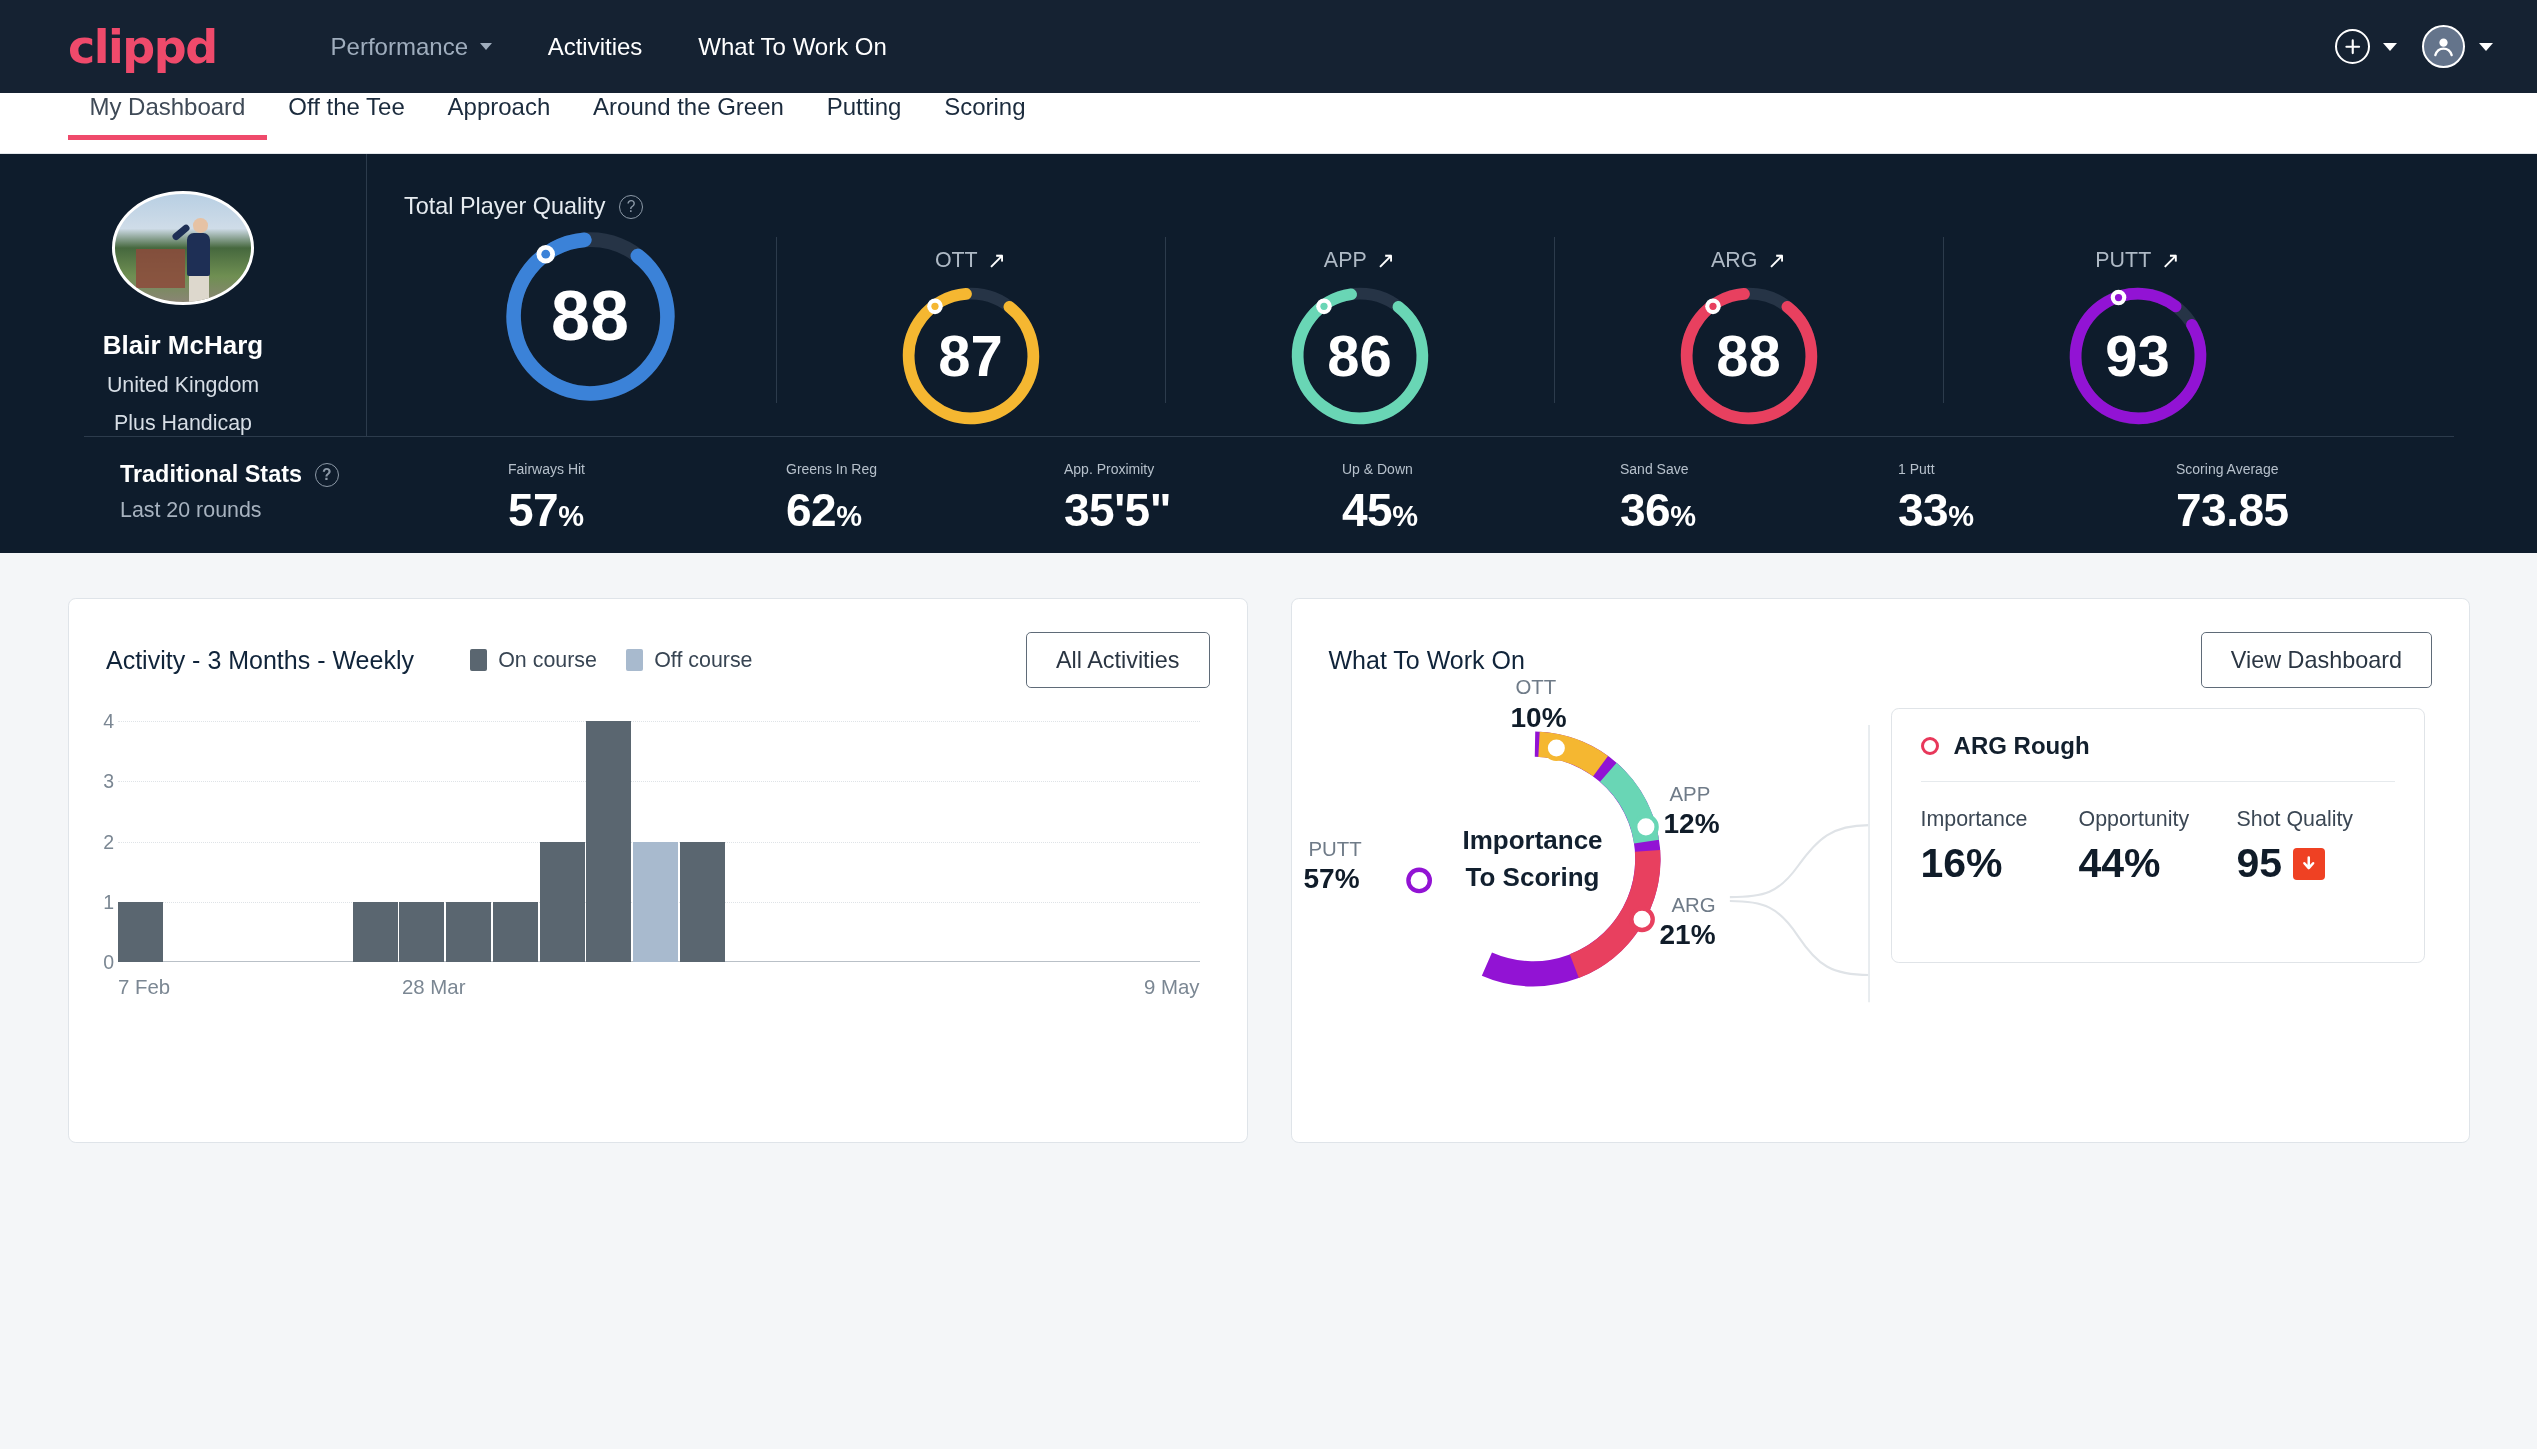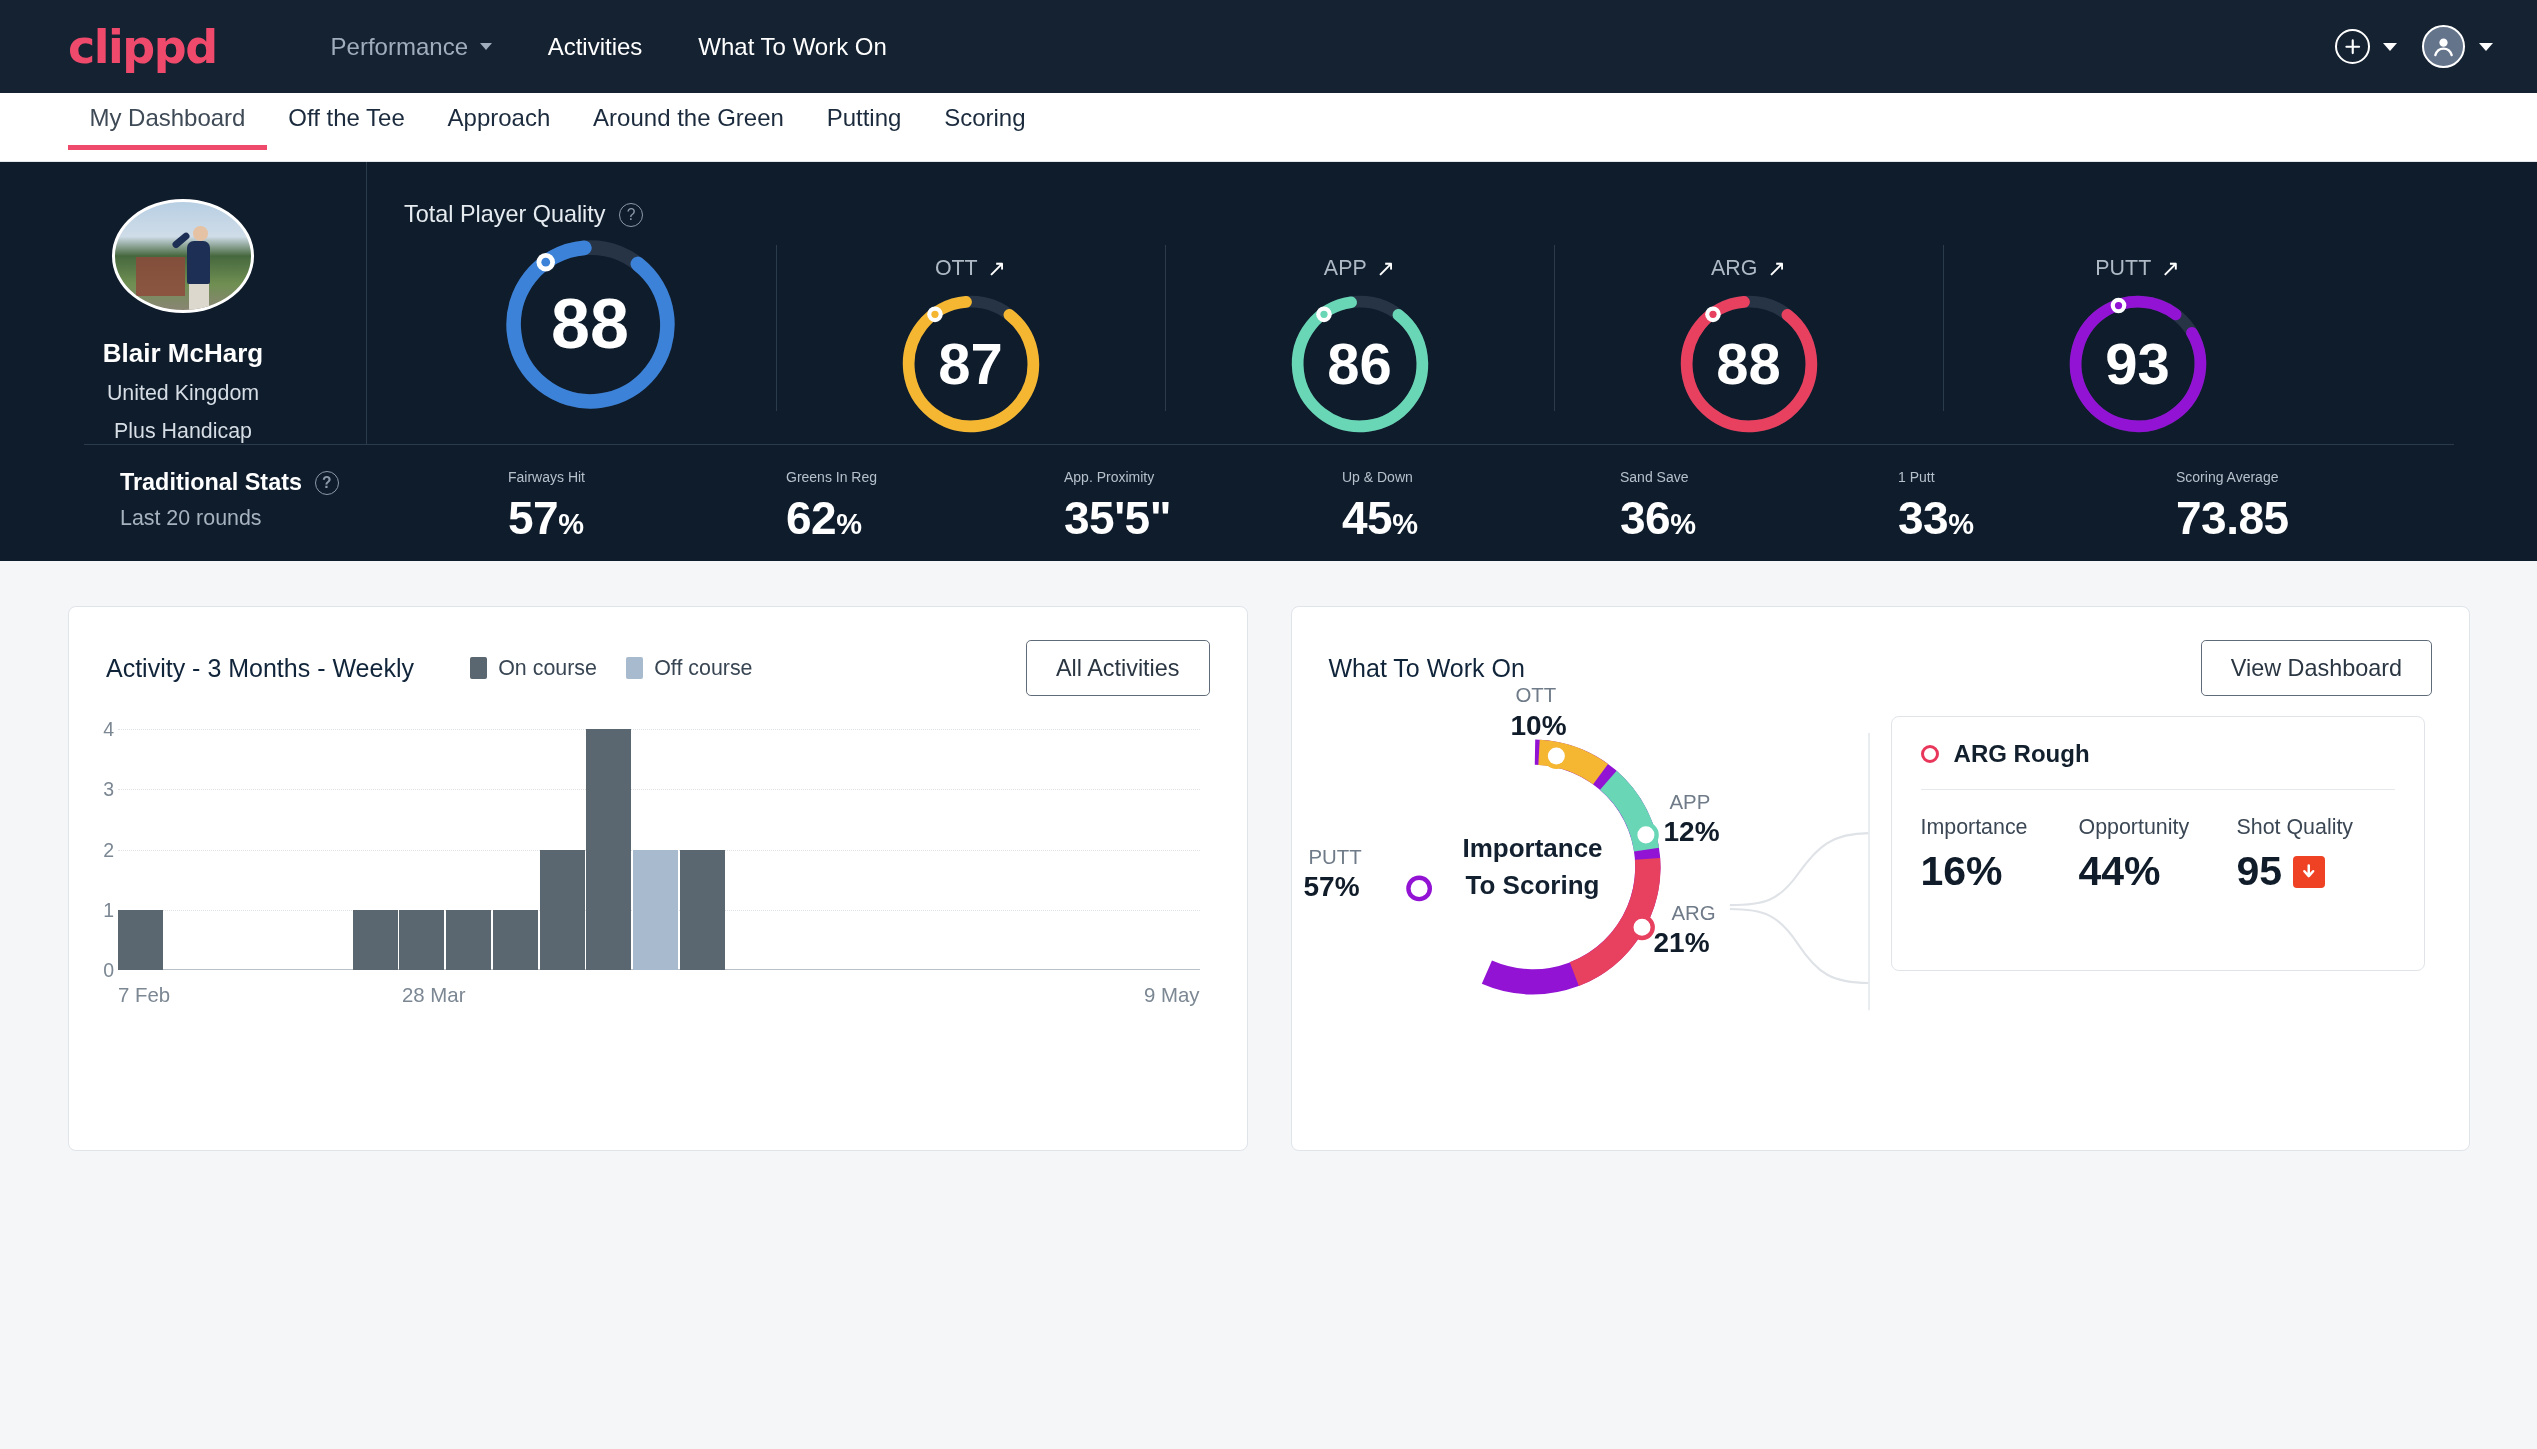--- a/index.html
+++ b/index.html
@@ -69,24 +69,24 @@
   }
   .chev {
     width: 0; height: 0;
     border-left: 7.8px solid transparent;
     border-right: 7.8px solid transparent;
     border-top: 8.8px solid #ffffff;
   }
 
   
   .tabbar {
-    height: 69px;
+    height: 61px;
     background: #ffffff;
     display: flex;
-    align-items: center;
+    align-items: flex-start;
     padding: 0 0 0 68px;
     border-bottom: 1px solid #e2e6ea;
   }
   .tab {
     font-size: 24px;
     color: #1b2b3d;
     padding: 0 21.4px 18.5px 21.4px;
     cursor: pointer;
     position: relative;
     white-space: nowrap;
@@ -602,21 +602,21 @@
           <span>To Scoring</span>
         </div>
 
         <div class="seg-label" style="left:156px;top:-37px;">OTT</div>
         <div class="seg-value" style="left:151px;top:-11.7px;">10%</div>
 
         <div class="seg-label" style="left:310px;top:70px;">APP</div>
         <div class="seg-value" style="left:304px;top:95px;">12%</div>
 
         <div class="seg-label" style="left:312px;top:181px;">ARG</div>
-        <div class="seg-value" style="left:294px;top:206px;">21%</div>
+        <div class="seg-value" style="left:300px;top:206px;">21%</div>
 
         <div class="seg-label" style="left:-51px;top:125px;">PUTT</div>
         <div class="seg-value" style="left:-56px;top:150px;">57%</div>
       </div>
 
       <div class="detail-card">
         <div class="detail-title">
           <span class="ring-dot"></span>
           <span>ARG Rough</span>
         </div>

